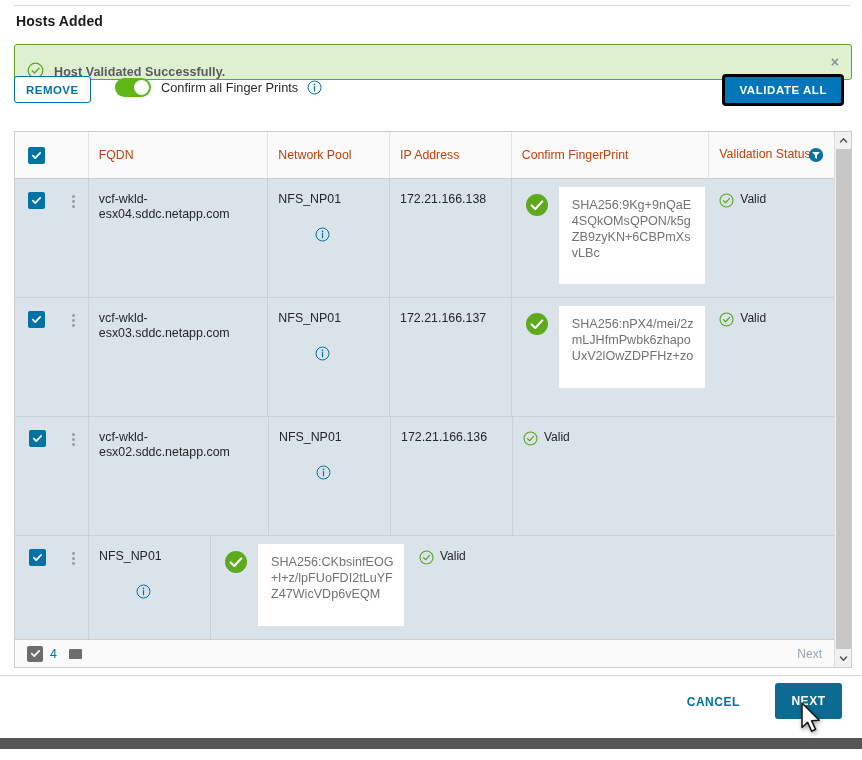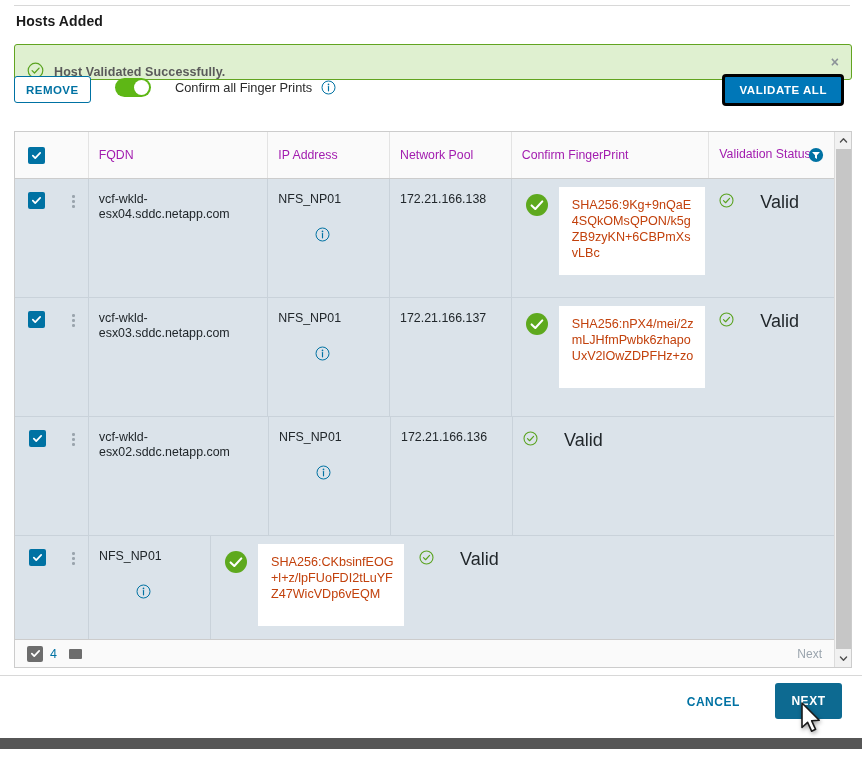--- a/index.html
+++ b/index.html
@@ -74,21 +74,21 @@
     width: 36px; height: 19px; border-radius: 10px;
     background: #5EB715; position: relative; cursor: pointer;
     flex: 0 0 auto;
   }
   .toggle .knob {
     position: absolute; right: 2px; top: 2px;
     width: 15px; height: 15px; border-radius: 50%;
     background: #fff;
   }
   .toggle-label {
-    margin-left: 24px; font-size: 12.8px; color: #2a2a2a; white-space: nowrap;
+    margin-left: 10px; font-size: 12.8px; color: #2a2a2a; white-space: nowrap;
   }
   .info-ico { margin-left: 9px; width: 15px; height: 15px; cursor: pointer; }
 
   .btn-validate {
     position: absolute; right: 8px; top: -2px;
     height: 32px; padding: 0 14px;
     background: #0077B8;
     border: 3px solid #000;
     border-radius: 4px;
     color: #fff; font-size: 11.5px; font-weight: 600; letter-spacing: .55px;
@@ -109,21 +109,21 @@
     overflow: hidden;
   }
   .thead {
     display: flex; align-items: stretch;
     height: 47px;
     background: #fafafa;
     border-bottom: 1px solid #cccccc;
   }
   .th {
     display: flex; align-items: center;
-    font-size: 12.3px; color: #a21caf;
+    font-size: 12.3px; color: #c2410c;
     padding: 0 10px;
     border-right: 1px solid #e3e3e3;
     text-align: right;
   }
   .th.last { border-right: none; }
   .c-check { width: 44px; justify-content: center; padding: 0; border-right: none; }
   .c-kebab { width: 30px; padding: 0; border-right: 1px solid #e3e3e3; }
   .c-fqdn  { width: 180px; }
   .c-pool  { width: 122px; }
   .c-ip    { width: 122px; }
@@ -152,29 +152,29 @@
   .td.c-fp   { width: 198px; padding: 8px 0 0 0; display: flex; align-items: flex-start; border-right: none; }
   .td.c-vs   { width: 125px; display: flex; align-items: flex-start; gap: 6px; padding-top: 13px; border-right: none; }
 
   .pool-info { margin-top: 21px; text-align: center; padding-right: 12px; }
   .pool-info svg { width: 15px; height: 15px; }
 
   .fp-check { width: 24px; height: 24px; margin: 6px 10px 0 13px; flex: 0 0 auto; }
   .fp-box {
     background: #fff;
     width: 146px;
-    padding: 11px 10px 13px 13px;
-    font-size: 12.6px; color: #c2410c;
+    padding: 11px 10px 22px 13px;
+    font-size: 12.6px; color: #737373;
     line-height: 1.27;
     word-break: break-all;
     min-height: 82px;
   }
 
   .vs-ico { width: 15px; height: 15px; margin-top: 1px; flex: 0 0 auto; }
-  .vs-text { font-size: 18px; color: #21272b; margin-left: 20px; }
+  .vs-text { font-size: 12px; color: #21272b; }
 
   
   .cbx {
     width: 17px; height: 17px; border-radius: 2px;
     background: #0072a3;
     display: flex; align-items: center; justify-content: center;
     cursor: pointer; flex: 0 0 auto;
   }
   .cbx svg { width: 11px; height: 11px; }
   .cbx.grey { background: #6d6d6d; }
@@ -298,22 +298,22 @@
       <div class="thead">
         <div class="th c-check">
           <div class="cbx">
             <svg viewBox="0 0 12 12">
                 <path d="M2 6.2 L4.6 8.8 L10 3.2" fill="none" stroke="#fff" stroke-width="1.9" stroke-linecap="round" stroke-linejoin="round"></path>
               </svg>
           </div>
         </div>
         <div class="th c-kebab"></div>
         <div class="th c-fqdn">FQDN</div>
+        <div class="th c-pool">Network Pool</div>
         <div class="th c-ip">IP Address</div>
-        <div class="th c-pool">Network Pool</div>
         <div class="th c-fp">Confirm FingerPrint</div>
         <div class="th c-vs last">
           <span class="vs-head-text">Validation Status</span>
           <span class="filter-ico">
             <svg viewBox="0 0 18 18">
                 <circle cx="9" cy="9" r="8" fill="#0072a3"></circle>
                 <path d="M4.6 5.6 H13.4 L10.1 9.4 V13.4 L7.9 12.1 V9.4 Z" fill="#fff"></path>
               </svg>
           </span>
         </div>

